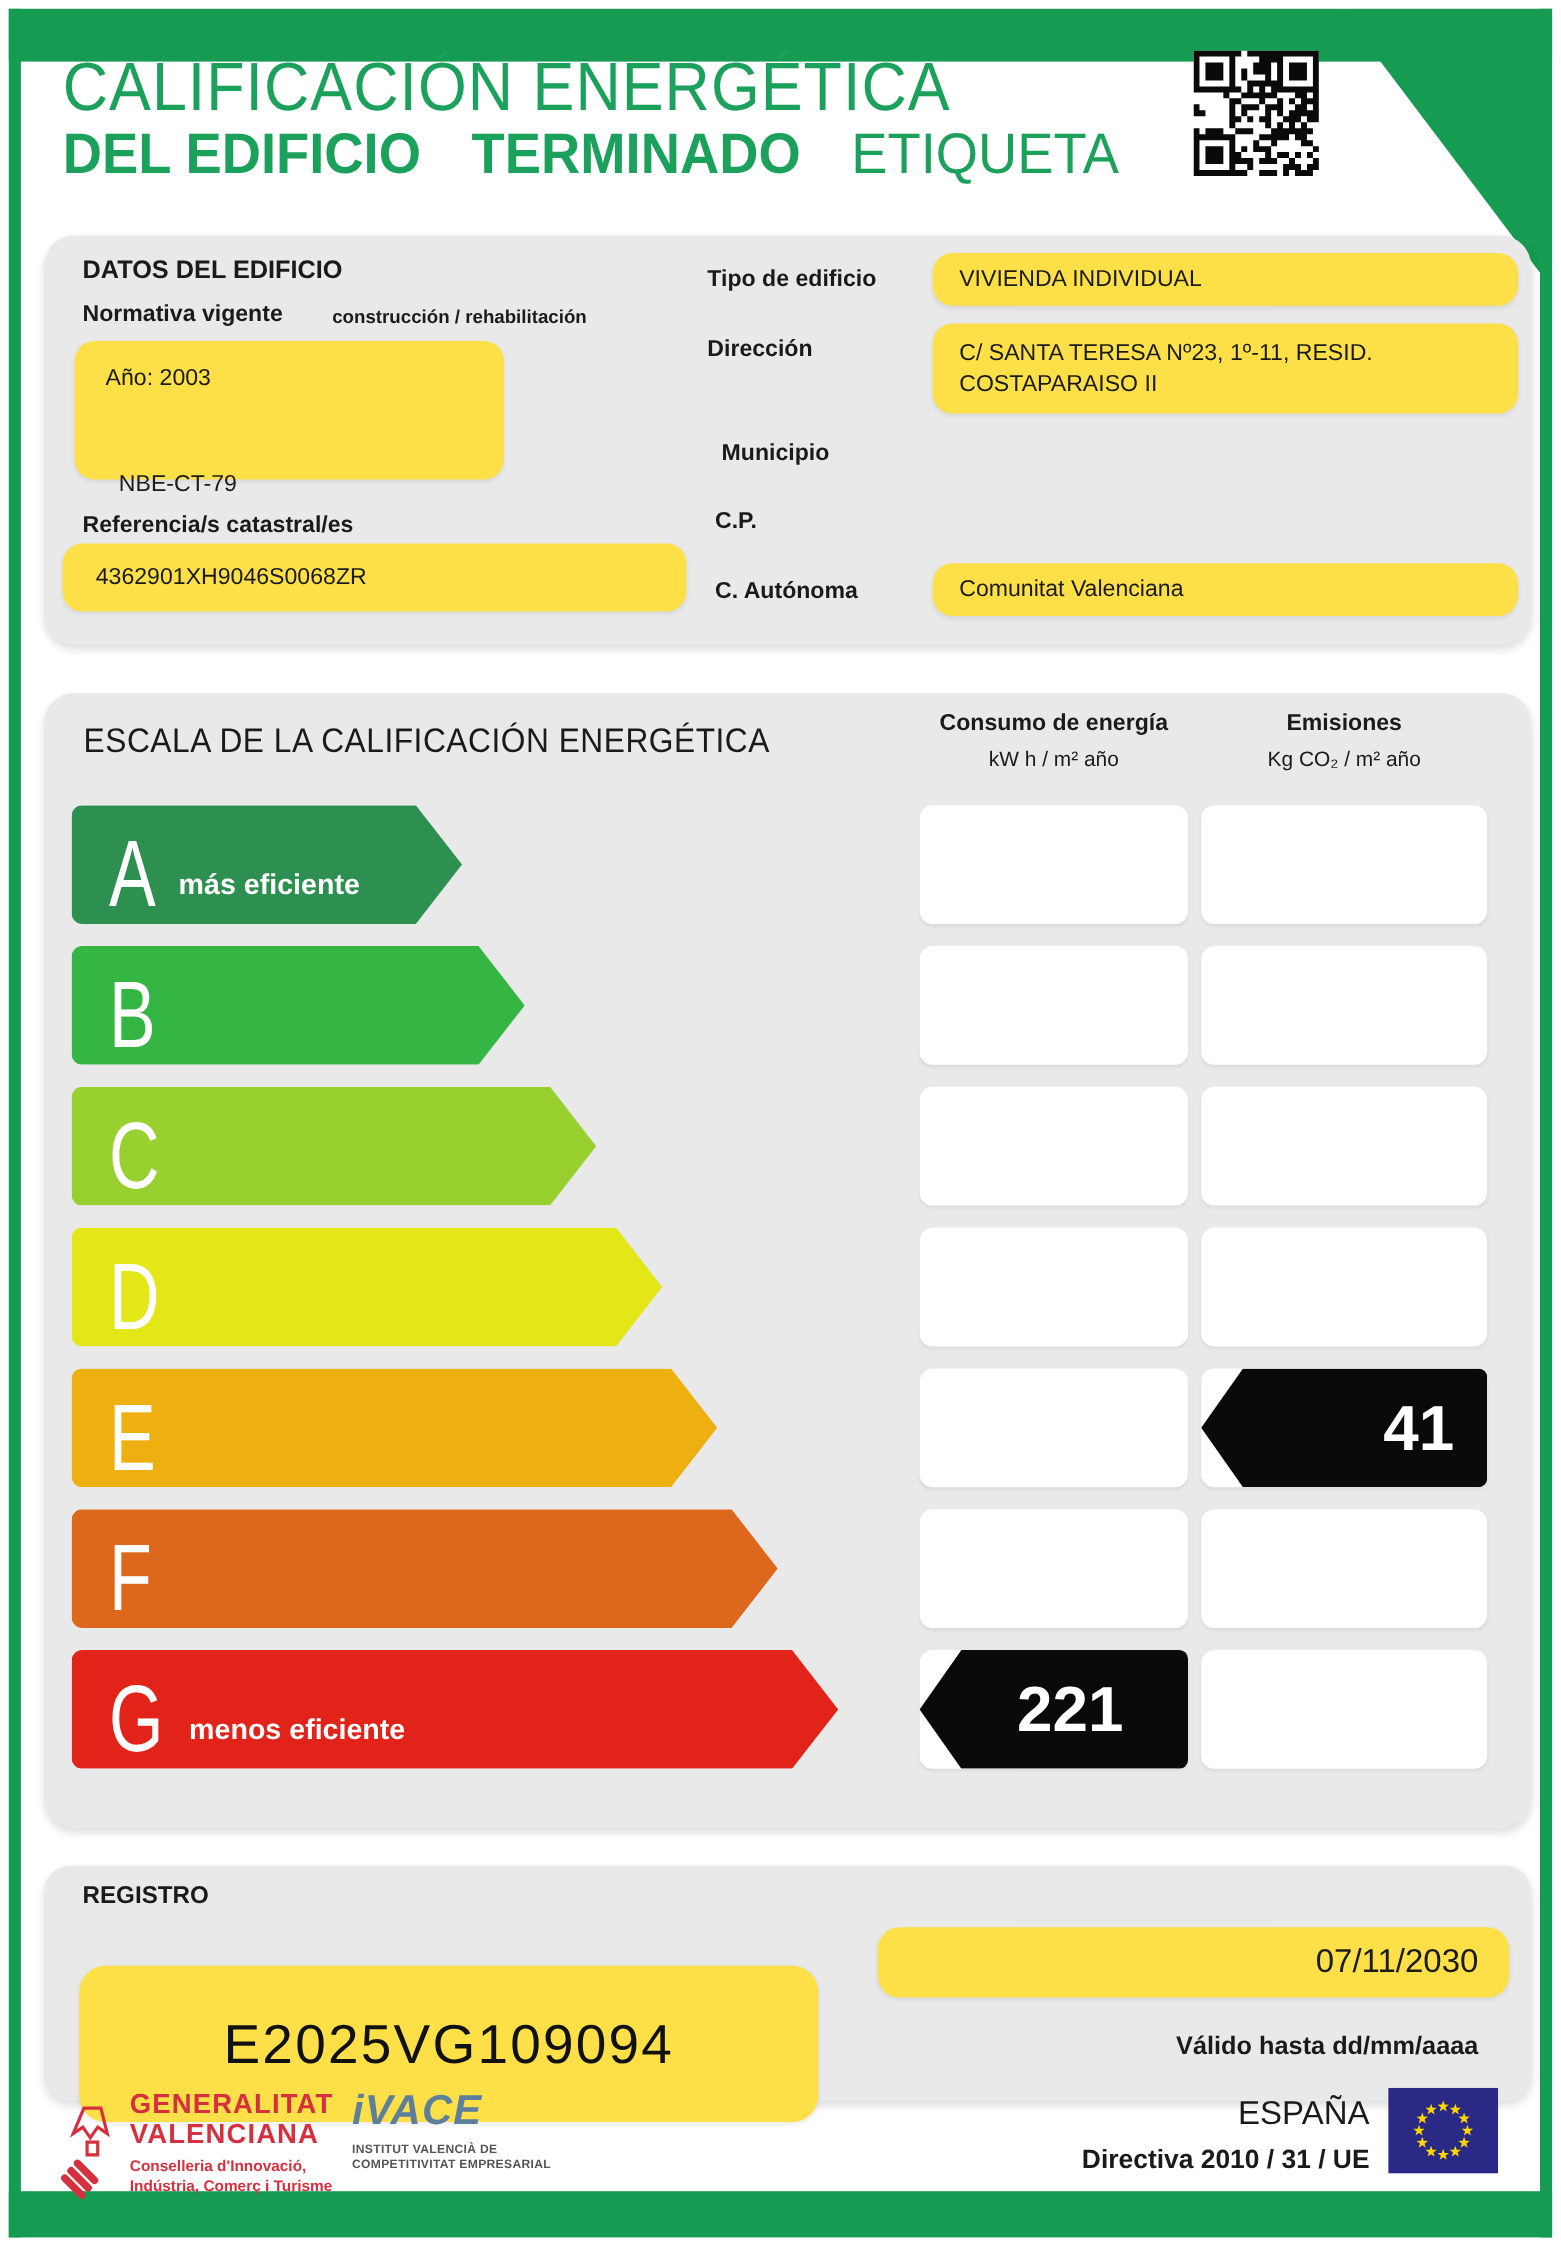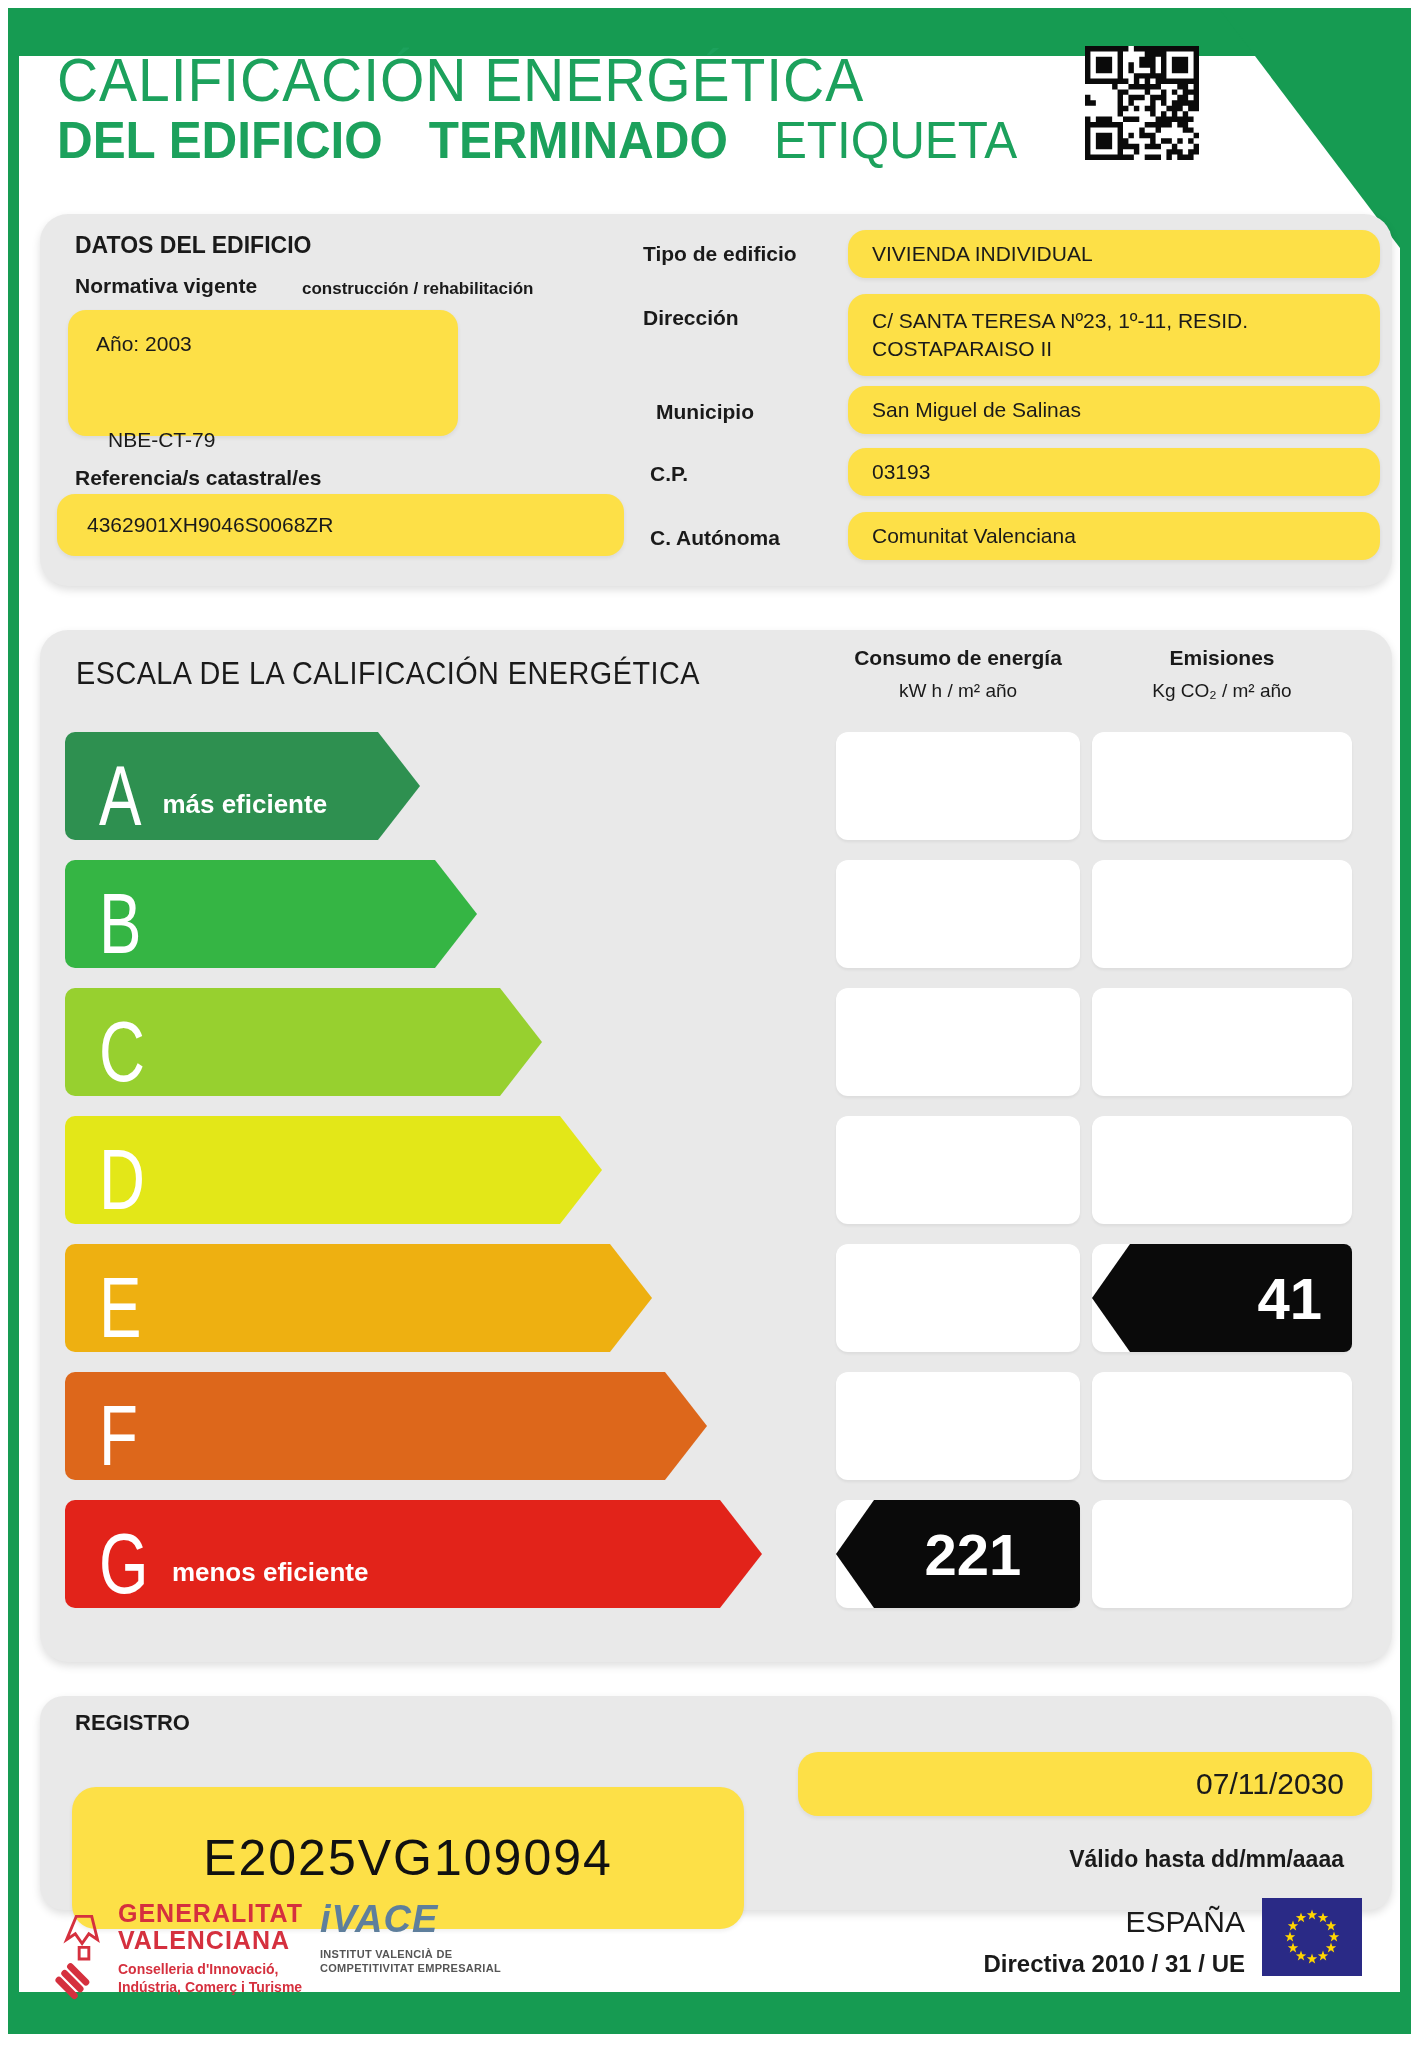--- a/index.html
+++ b/index.html
@@ -100,24 +100,22 @@
     <div class="whitebox" style="left:17px;top:280px;width:537px;height:62px;padding-left:30px;">4362901XH9046S0068ZR</div>
 
     <div class="lbl" style="left:603px;top:28px;">Tipo de edificio</div>
     <div class="whitebox" style="left:808px;top:16px;width:508px;height:48px;padding-left:24px;">VIVIENDA INDIVIDUAL</div>
 
     <div class="lbl" style="left:603px;top:92px;">Dirección</div>
     <div class="whitebox" style="left:808px;top:80px;width:508px;height:82px;padding-left:24px;white-space:pre-line;line-height:1.35;">C/ SANTA TERESA Nº23, 1º-11, RESID.
 COSTAPARAISO II</div>
 
     <div class="lbl" style="left:616px;top:186px;">Municipio</div>
-    <div class="whitebox" style="left:808px;top:172px;width:508px;height:48px;padding-left:24px;">San Miguel de Salinas</div>
 
     <div class="lbl" style="left:610px;top:248px;">C.P.</div>
-    <div class="whitebox" style="left:808px;top:234px;width:508px;height:48px;padding-left:24px;">03193</div>
 
     <div class="lbl" style="left:610px;top:312px;">C. Autónoma</div>
     <div class="whitebox" style="left:808px;top:298px;width:508px;height:48px;padding-left:24px;">Comunitat Valenciana</div>
   </div>
 
   <div class="panel" style="left:40px;top:630px;width:1352px;height:1032px;">
     <div class="scale-title">ESCALA DE LA CALIFICACIÓN ENERGÉTICA</div>
     <div class="col-head" style="left:796px;top:16px;width:244px;">
       <div class="h">Consumo de energía</div>
       <div class="u">kW h / m² año</div>

